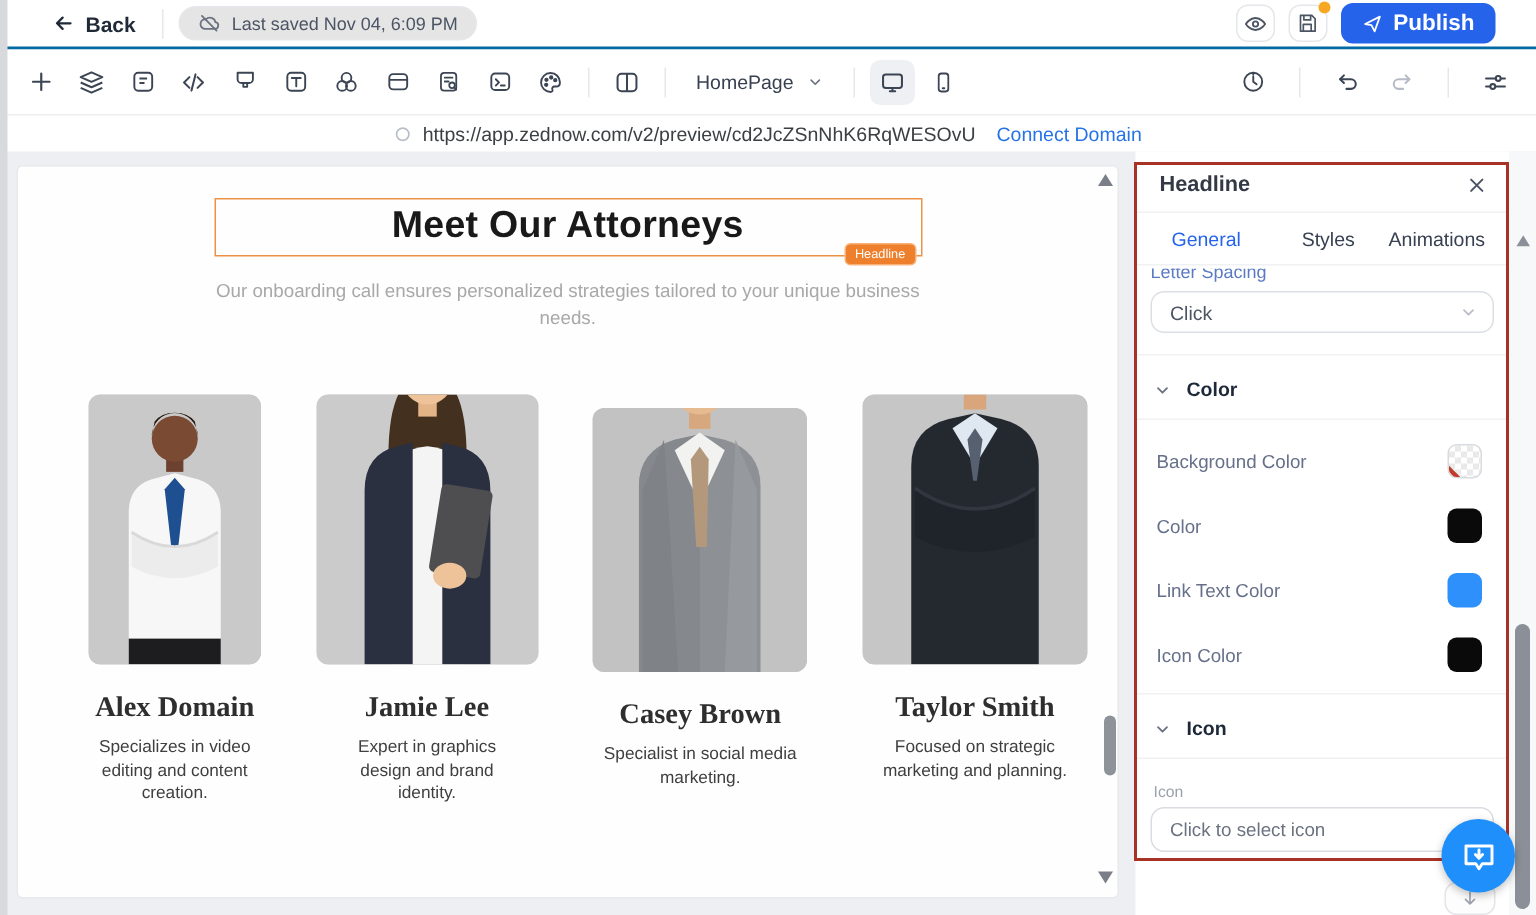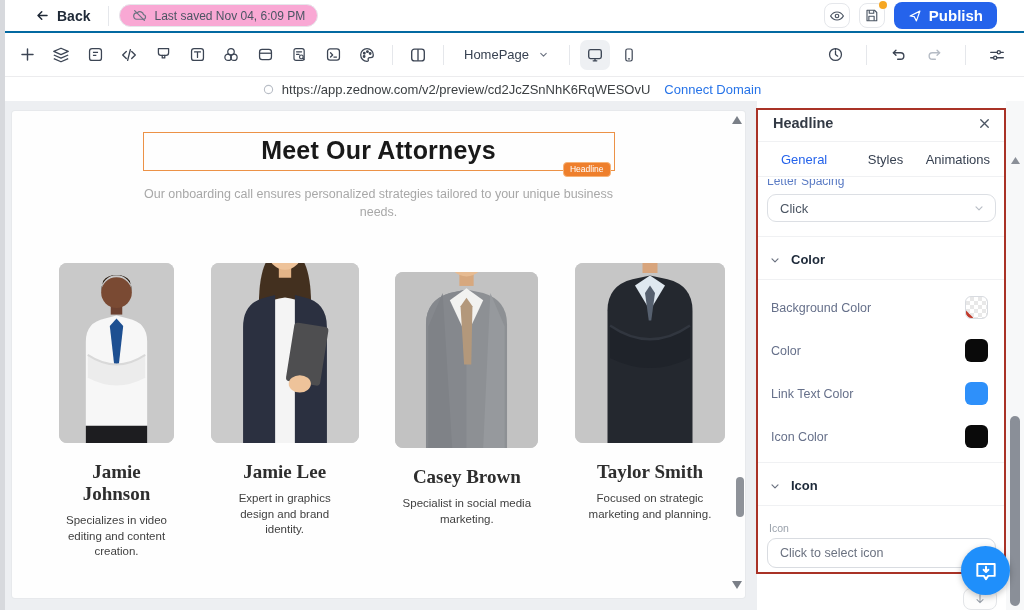--- a/index.html
+++ b/index.html
@@ -4,21 +4,21 @@
 <style>
   * { margin:0; padding:0; box-sizing:border-box; }
   html,body { width:1024px; height:610px; overflow:hidden; }
   body { font-family:"Liberation Sans", sans-serif; background:#edeff2; position:relative; color:#374151; }
   svg { display:block; }
 
   
   .topbar { position:absolute; left:0; top:0; width:1024px; height:33px; background:#fff; border-bottom:2px solid #0369a1; display:flex; align-items:center; padding:0 27px; }
   .back-btn { display:flex; align-items:center; gap:7px; font-size:14px; font-weight:700; color:#1f2937; cursor:pointer; padding:0 8px; }
   .v-div { width:1px; height:20px; background:#e5e7eb; margin:0 10px; }
-  .saved-pill { display:flex; align-items:center; gap:7px; border:1px solid #e5e7eb; background:#f9a8d4; border-radius:999px; height:23px; padding:0 12px; font-size:12px; color:#4b5563; }
+  .saved-pill { display:flex; align-items:center; gap:7px; border:1px solid #e5e7eb; background:#e5e5e5; border-radius:999px; height:23px; padding:0 12px; font-size:12px; color:#4b5563; }
   .topbar-right { margin-left:auto; display:flex; align-items:center; gap:9px; }
   .icon-btn-sq { width:26px; height:25px; border:1px solid #e5e7eb; border-radius:8px; background:#fff; display:flex; align-items:center; justify-content:center; cursor:pointer; position:relative; }
   .dot { position:absolute; top:-3px; right:-3px; width:8px; height:8px; border-radius:50%; background:#f6a723; }
   .publish-btn { display:flex; align-items:center; gap:7px; background:#2563eb; color:#fff; font-size:15px; font-weight:700; border-radius:8px; height:27px; padding:0 14px; cursor:pointer; }
 
   
   .toolbar { position:absolute; left:0; top:33px; width:1024px; height:44px; background:#fff; border-bottom:1px solid #ececee; display:flex; align-items:center; padding:0 12px; }
   .tb-icon { width:30px; height:30px; display:flex; align-items:center; justify-content:center; border-radius:7px; cursor:pointer; color:#3c4554; }
   .tb-icon.active { background:#eef0f3; }
   .tb-group { display:flex; align-items:center; gap:4px; }
@@ -336,21 +336,21 @@
           <rect x="54" y="44" width="12" height="12" fill="#6d4130"></rect>
           <circle cx="60" cy="33" r="16" fill="#7a4a33"></circle>
           <path d="M44 31a16 16 0 0 1 32 0l-2-10a16 12 0 0 0-28 0z" fill="#26190f"></path>
           <path d="M28 190V84q0-20 20-24l12-3 12 3q20 4 20 24v106z" fill="#f7f7f7"></path>
           <polygon points="60,60 53,68 58,112 62,112 67,68" fill="#1d4f91"></polygon>
           <path d="M30 98q30 20 60 0v24q-30 16-60 0z" fill="#ececec"></path>
           <path d="M30 98q30 20 60 0" fill="none" stroke="#d9d9d9" stroke-width="2"></path>
           <rect x="28" y="172" width="64" height="18" fill="#1d1d20"></rect>
         </svg>
       </div>
-      <div class="att-name">Jamie Johnson</div>
+      <div class="att-name">Alex Domain</div>
       <div class="att-desc" style="width:115px">Specializes in video editing and content creation.</div>
     </div>
 
     <div class="card" style="width:148px">
       <div class="photo" style="width:148px">
         <svg viewBox="0 0 120 190" width="148" height="180" preserveAspectRatio="xMidYMax slice">
           <rect width="120" height="190" fill="#cbcbcb"></rect>
           <path d="M40 100q-6-66 20-68q26 2 20 68l-8 6H48z" fill="#43301f"></path>
           <rect x="55" y="46" width="10" height="10" fill="#e3b488"></rect>
           <circle cx="60" cy="36" r="13.5" fill="#eec39a"></circle>

